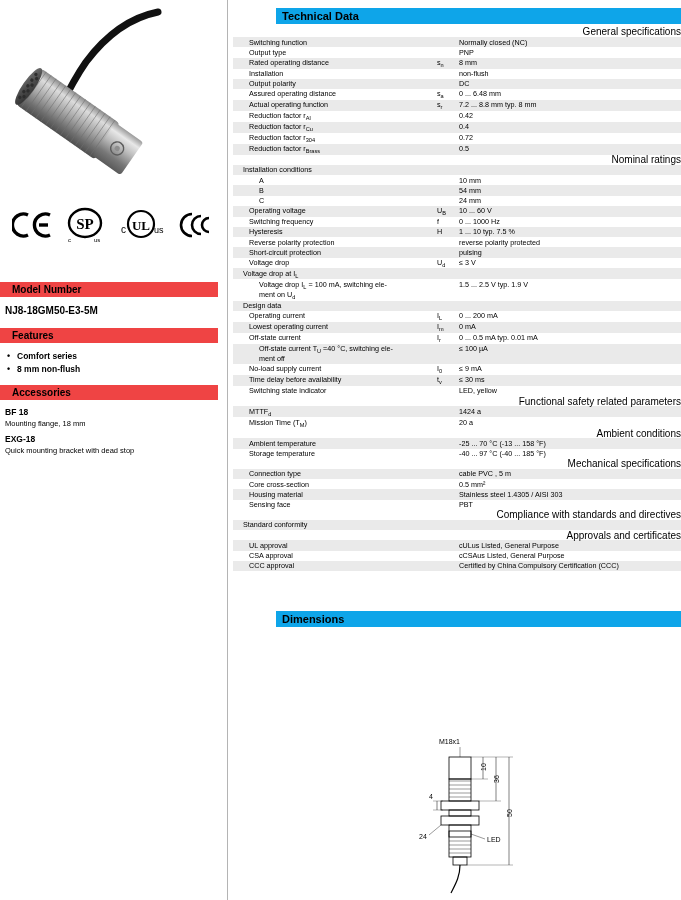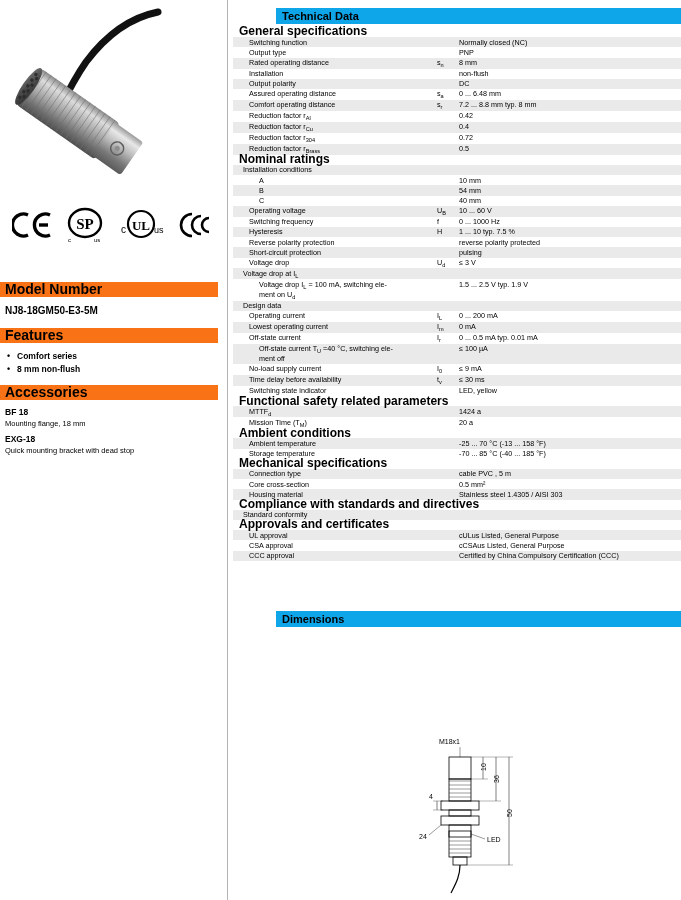--- a/index.html
+++ b/index.html
@@ -32,26 +32,26 @@
 
   
   #cert-row {
     position: absolute;
     left: 8px; top: 205px;
     width: 210px; height: 42px;
   }
   .cert { position: absolute; }
 
   .section-bar {
-    background: #f97316;
+    background: #ef4444;
     height: 15px;
     line-height: 15px;
     font-weight: bold;
-    font-size: 14px;
-    padding-left: 5px;
+    font-size: 10px;
+    padding-left: 12px;
     color: #000;
   }
 
   #model-bar { position: absolute; left: 0; top: 282px; width: 218px; }
   #model-value {
     position: absolute; left: 5px; top: 305px;
     font-weight: bold; font-size: 10px; text-align: right;
   }
 
   #features-bar { position: absolute; left: 0; top: 328px; width: 218px; }
@@ -120,23 +120,24 @@
   #spec-table td {
     padding: 0.4px 0 0.4px 0;
     vertical-align: top;
     line-height: 9.2px;
   }
   .c-label { width: 204px; padding-left: 16px !important; margin-top: 7px; }
   .c-sym   { width: 22px; }
   .c-val   { width: 222px; }
 
   tr.group td {
-    font-weight: bold;
+    font-weight: normal;
     padding-left: 6px !important;
-    font-size: 12px;
+    font-size: 10px;
+    text-align: right;
   }
   tr.group2 td.c-label { padding-left: 10px !important; }
   tr.sub td.c-label { padding-left: 26px !important; }
   tr.shade { background: #eaeaea; }
   tr.white { background: #ffffff; }
   tr.group { background: #ffffff; }
 
   .c-label.indent2 { padding-left: 26px !important; }
 
   sub { font-size: 5.6px; vertical-align: baseline; position: relative; top: 2px; }
@@ -293,21 +294,21 @@
           <td class="c-label">Output polarity</td>
           <td class="c-sym"></td>
           <td class="c-val">DC</td>
         </tr>
         <tr class="white ">
           <td class="c-label">Assured operating distance</td>
           <td class="c-sym">s<sub>a</sub></td>
           <td class="c-val">0 ... 6.48 mm</td>
         </tr>
         <tr class="shade ">
-          <td class="c-label">Comfort operating distance</td>
+          <td class="c-label">Actual operating function</td>
           <td class="c-sym">s<sub>r</sub></td>
           <td class="c-val">7.2 ... 8.8 mm typ. 8 mm</td>
         </tr>
         <tr class="white ">
           <td class="c-label">Reduction factor r<sub>Al</sub></td>
           <td class="c-sym"></td>
           <td class="c-val">0.42</td>
         </tr>
         <tr class="shade ">
           <td class="c-label">Reduction factor r<sub>Cu</sub></td>
@@ -338,21 +339,21 @@
           <td class="c-val">10 mm</td>
         </tr>
         <tr class="shade sub">
           <td class="c-label">B</td>
           <td class="c-sym"></td>
           <td class="c-val">54 mm</td>
         </tr>
         <tr class="white sub">
           <td class="c-label">C</td>
           <td class="c-sym"></td>
-          <td class="c-val">40 mm</td>
+          <td class="c-val">24 mm</td>
         </tr>
         <tr class="shade ">
           <td class="c-label">Operating voltage</td>
           <td class="c-sym">U<sub>B</sub></td>
           <td class="c-val">10 ... 60 V</td>
         </tr>
         <tr class="white ">
           <td class="c-label">Switching frequency</td>
           <td class="c-sym">f</td>
           <td class="c-val">0 ... 1000 Hz</td>
@@ -444,39 +445,44 @@
           <td colspan="3">Ambient conditions</td>
         </tr>
         <tr class="shade ">
           <td class="c-label">Ambient temperature</td>
           <td class="c-sym"></td>
           <td class="c-val">-25 ... 70 °C (-13 ... 158 °F)</td>
         </tr>
         <tr class="white ">
           <td class="c-label">Storage temperature</td>
           <td class="c-sym"></td>
-          <td class="c-val">-70 ... 85 °C (-40 ... 185 °F)</td>
+          <td class="c-val">-40 ... 97 °C (-40 ... 185 °F)</td>
         </tr>
         <tr class="group">
           <td colspan="3">Mechanical specifications</td>
         </tr>
         <tr class="shade ">
           <td class="c-label">Connection type</td>
           <td class="c-sym"></td>
           <td class="c-val">cable PVC , 5 m</td>
         </tr>
         <tr class="white ">
           <td class="c-label">Core cross-section</td>
           <td class="c-sym"></td>
           <td class="c-val">0.5 mm²</td>
         </tr>
         <tr class="shade ">
           <td class="c-label">Housing material</td>
           <td class="c-sym"></td>
           <td class="c-val">Stainless steel 1.4305 / AISI 303</td>
+        </tr>
+        <tr class="white ">
+          <td class="c-label">Sensing face</td>
+          <td class="c-sym"></td>
+          <td class="c-val">PBT</td>
         </tr>
         <tr class="group">
           <td colspan="3">Compliance with standards and directives</td>
         </tr>
         <tr class="shade group2">
           <td class="c-label">Standard conformity</td>
           <td class="c-sym"></td>
           <td class="c-val"></td>
         </tr>
         <tr class="group">

